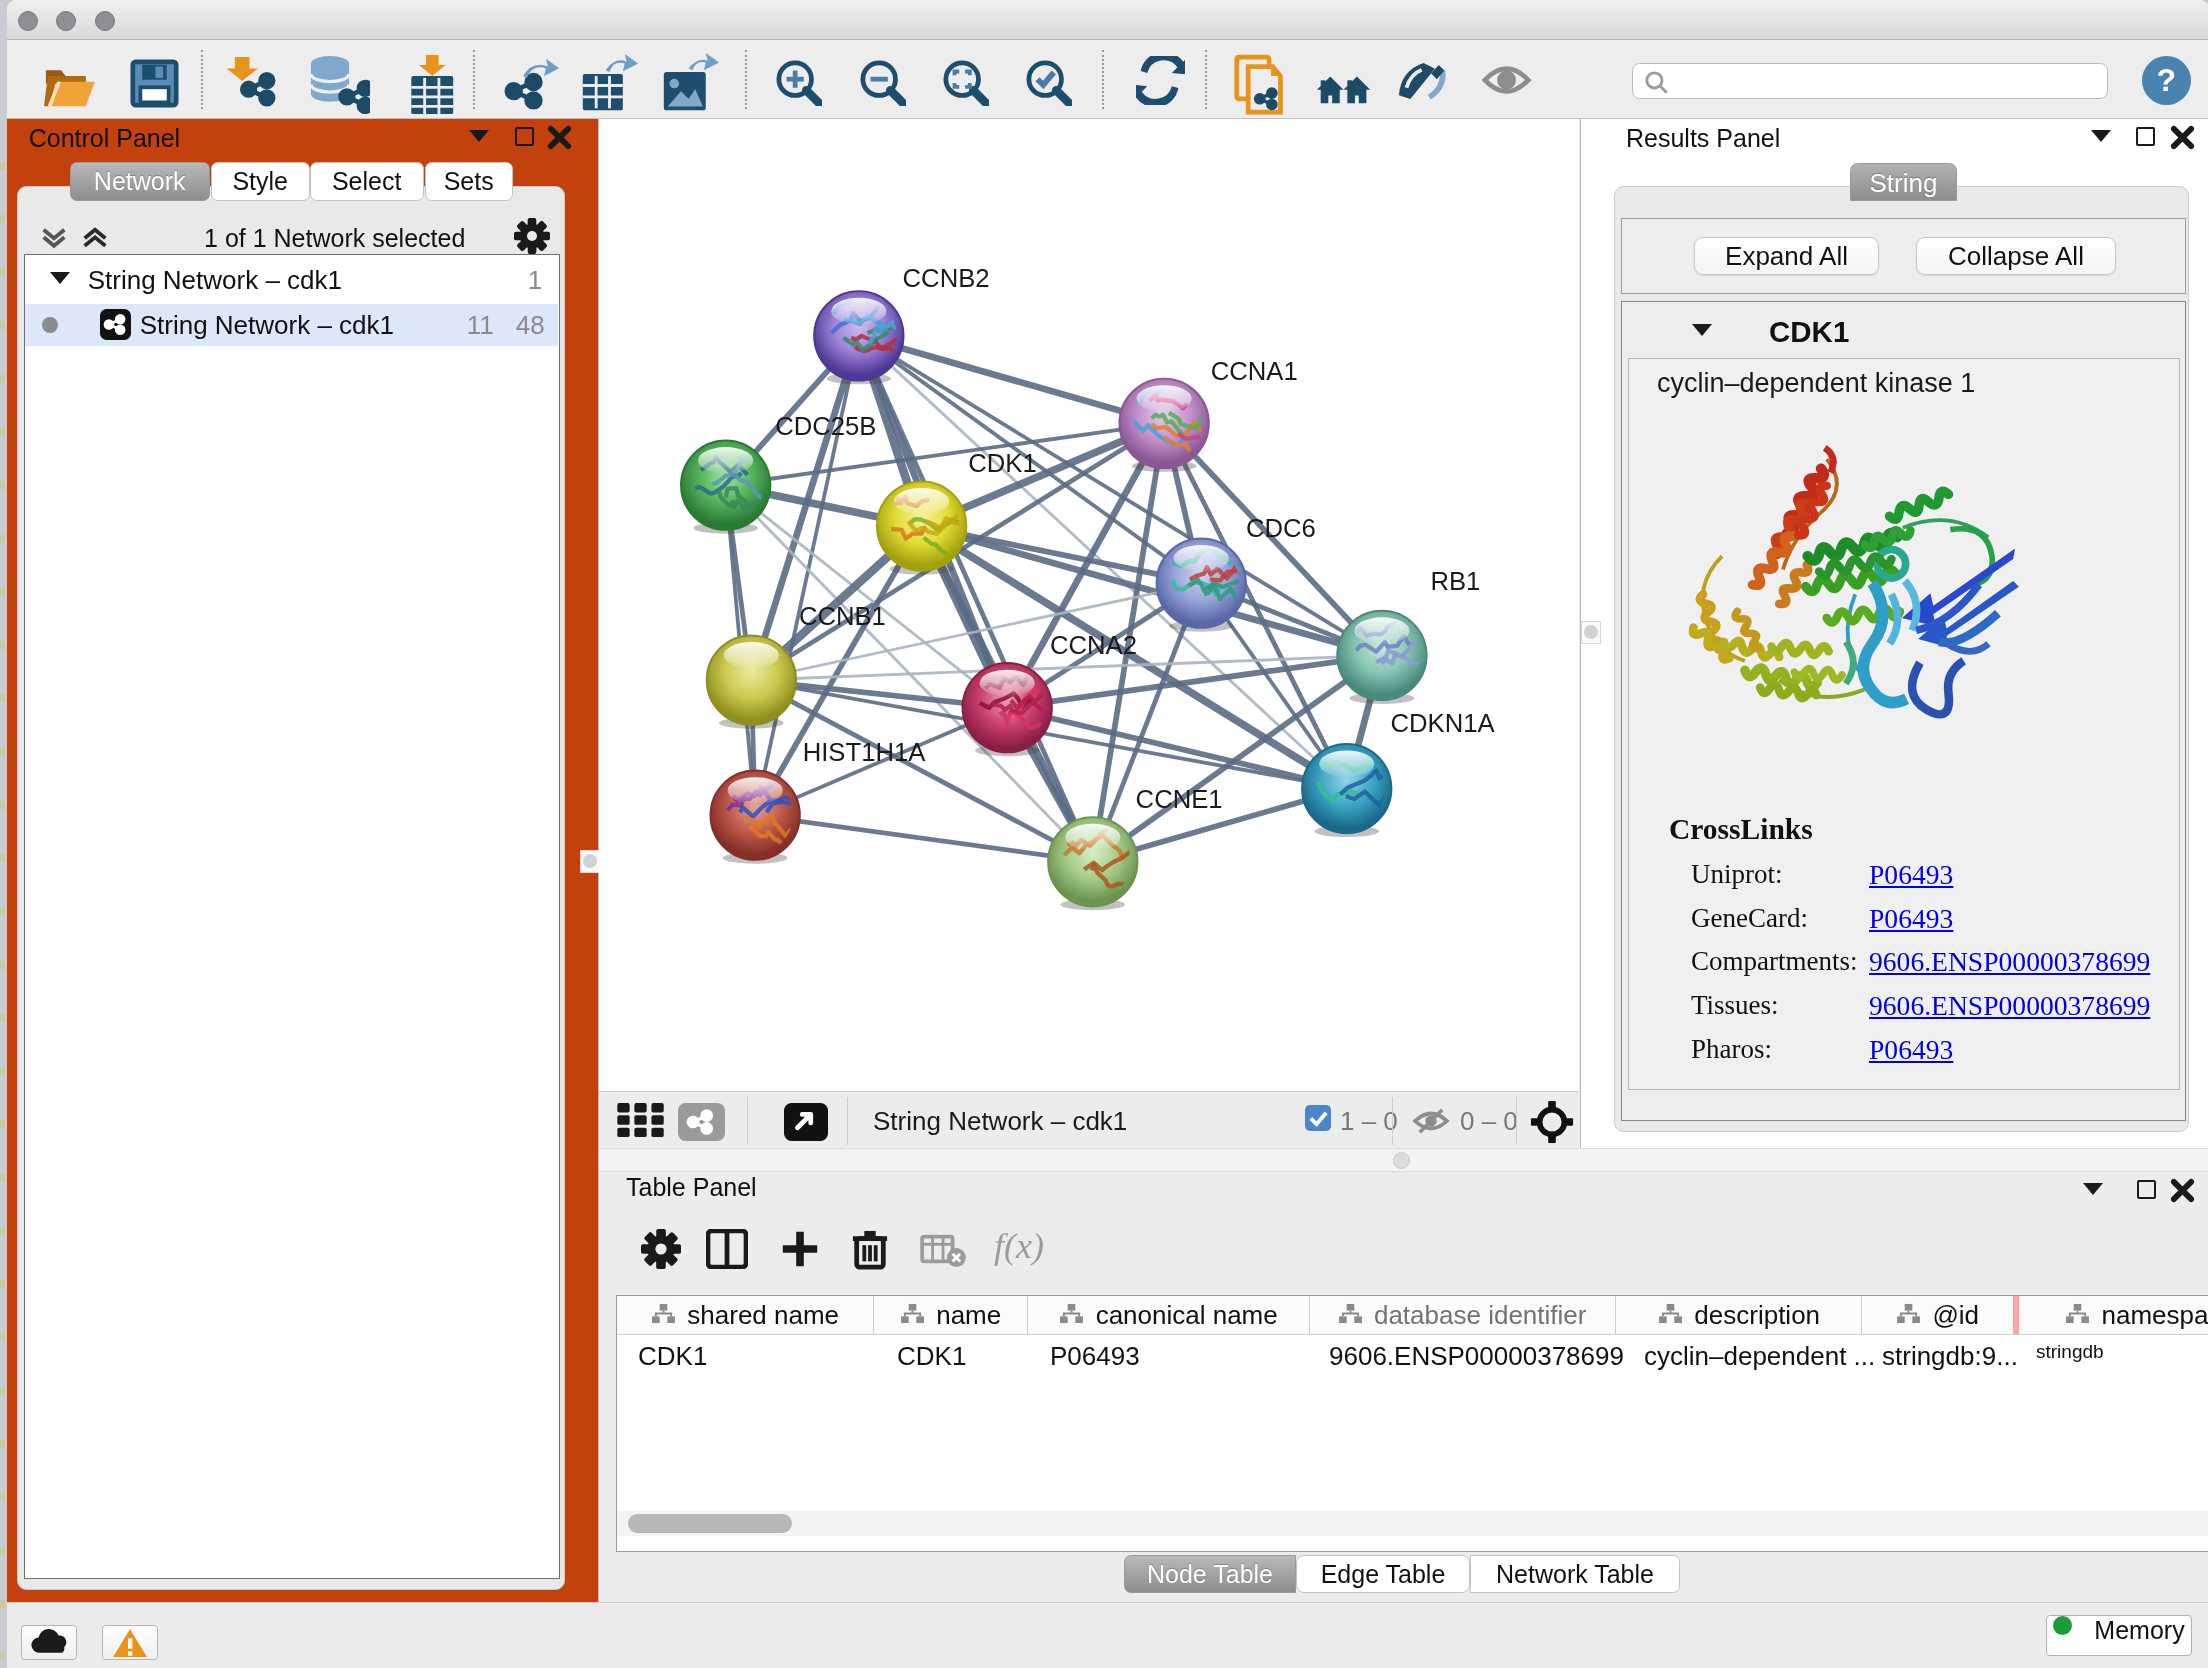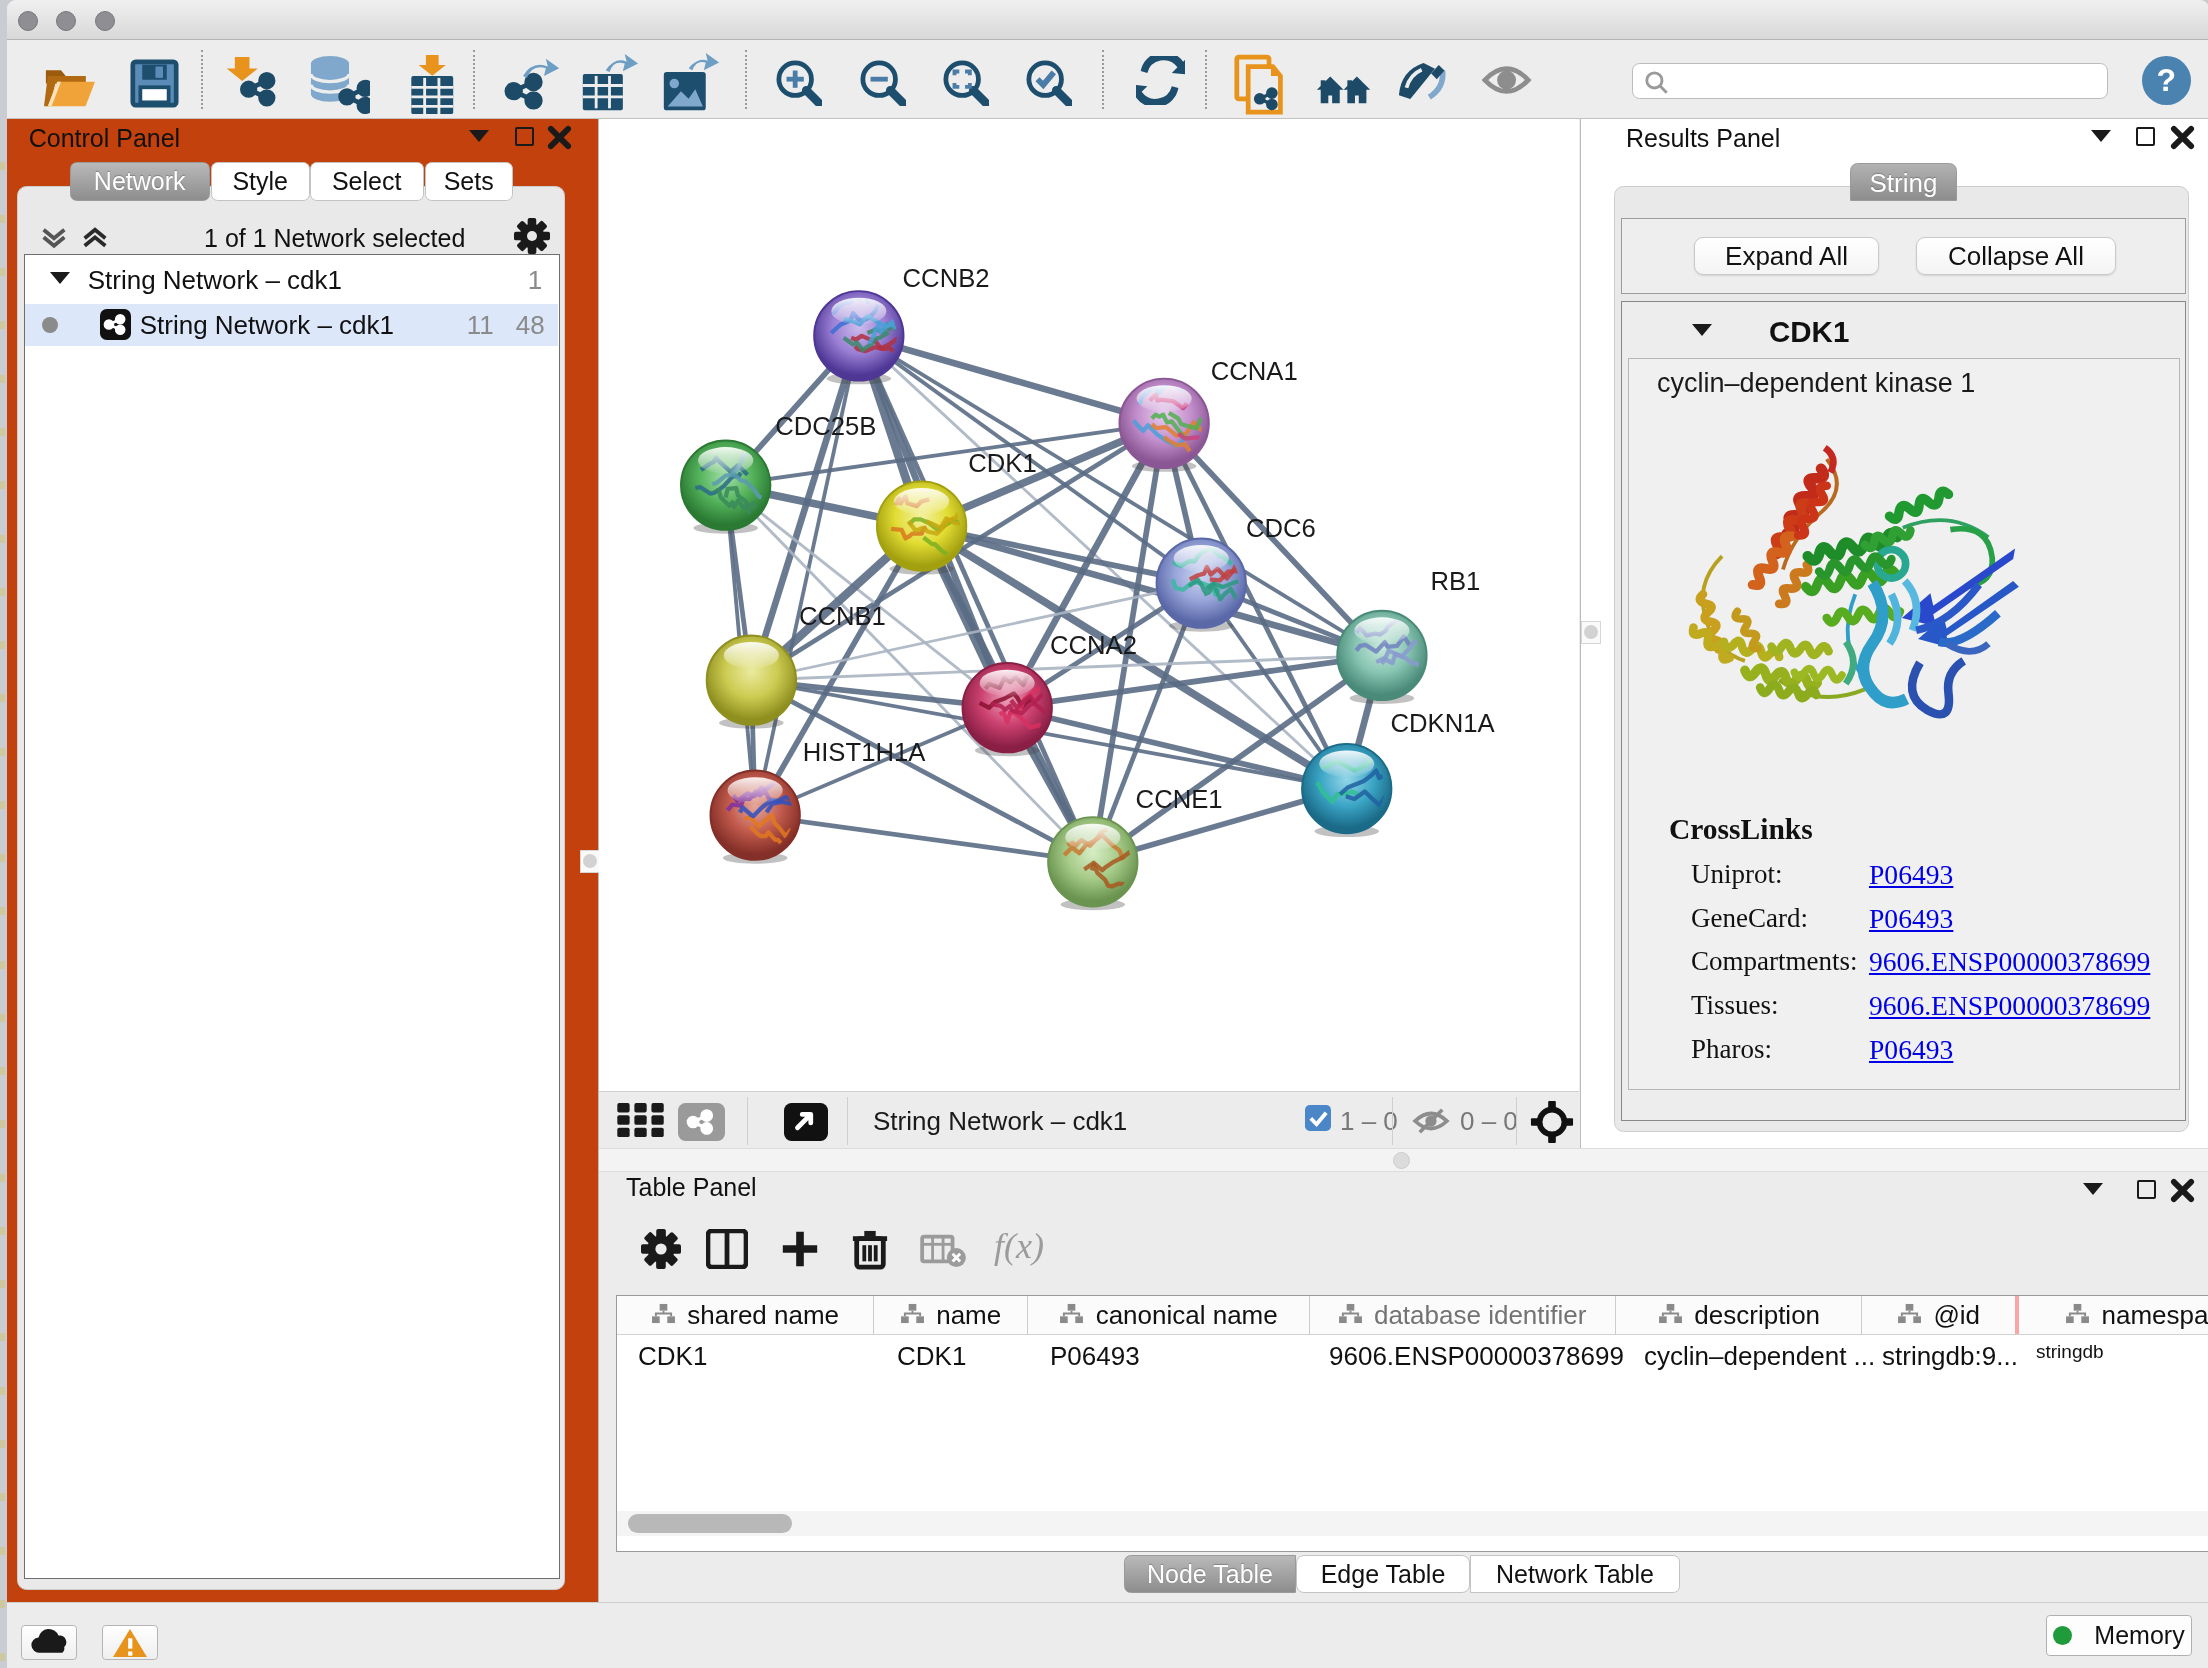--- a/index.html
+++ b/index.html
@@ -775,21 +775,21 @@
                 <rect x="9" y="1" width="8" height="7"></rect>
                 <rect x="1" y="14" width="8" height="7"></rect>
                 <rect x="17" y="14" width="8" height="7"></rect>
               </g>
               <g stroke="#8a8a8a" stroke-width="2" fill="none">
                 <path d="M13 8 v3 M5 14 v-3 h16 v3"></path>
               </g>
             </svg></span>
           <span style="font-size:26px;color:#111">description</span>
         </div>
-        <div class="abs" style="left:1245px;top:0;width:157px;height:38px;border-right:4px solid #fca5a5;box-sizing:border-box;display:flex;align-items:center;justify-content:center;gap:11.4px">
+        <div class="abs" style="left:1245px;top:0;width:157px;height:38px;border-right:6px solid #fca5a5;box-sizing:border-box;display:flex;align-items:center;justify-content:center;gap:11.4px">
           <span style="display:inline-block"><svg width="25" height="21" viewBox="0 0 26 22" style="">
               <g fill="#8a8a8a">
                 <rect x="9" y="1" width="8" height="7"></rect>
                 <rect x="1" y="14" width="8" height="7"></rect>
                 <rect x="17" y="14" width="8" height="7"></rect>
               </g>
               <g stroke="#8a8a8a" stroke-width="2" fill="none">
                 <path d="M13 8 v3 M5 14 v-3 h16 v3"></path>
               </g>
             </svg></span>
@@ -829,16 +829,16 @@
       <path d="M12 26 a8 8 0 0 1 -1 -16 a11 11 0 0 1 21 -2 a7 7 0 0 1 6 12 a6 6 0 0 1 -2 6 Z" fill="#1a1a1a"></path>
     </svg>
   </div>
 <div class="abs" style="left:102px;top:1625px;width:56px;height:35px;background:linear-gradient(#fff,#efefef);border:1px solid #b5b5b5;border-radius:3.8px;box-sizing:border-box;display:flex;align-items:center;justify-content:center">
     <svg width="38" height="32" viewBox="0 0 40 34" style="">
       <path d="M20 2 L38 32 H2 Z" fill="#e8931c"></path>
       <rect x="18" y="12" width="4.5" height="11" fill="#fff"></rect>
       <rect x="18" y="26" width="4.5" height="4.5" fill="#fff"></rect>
     </svg>
   </div>
-<div class="abs" style="left:2046px;top:1615px;width:146px;height:41px;background:#fdfdfd;border:1px solid #b0b0b0;border-radius:3.8px;box-sizing:border-box;display:flex;align-items:center;justify-content:center;gap:22px">
+<div class="abs" style="left:2046px;top:1615px;width:146px;height:41px;background:#fdfdfd;border:1px solid #b0b0b0;border-radius:3.8px;box-sizing:border-box;display:flex;align-items:flex-start;justify-content:center;gap:22px">
     <span style="display:inline-block;width:19px;height:19px;border-radius:50%;background:#1f9b3c"></span>
     <span style="font-size:25px;color:#111">Memory</span>
   </div>
 
 </body></html>

